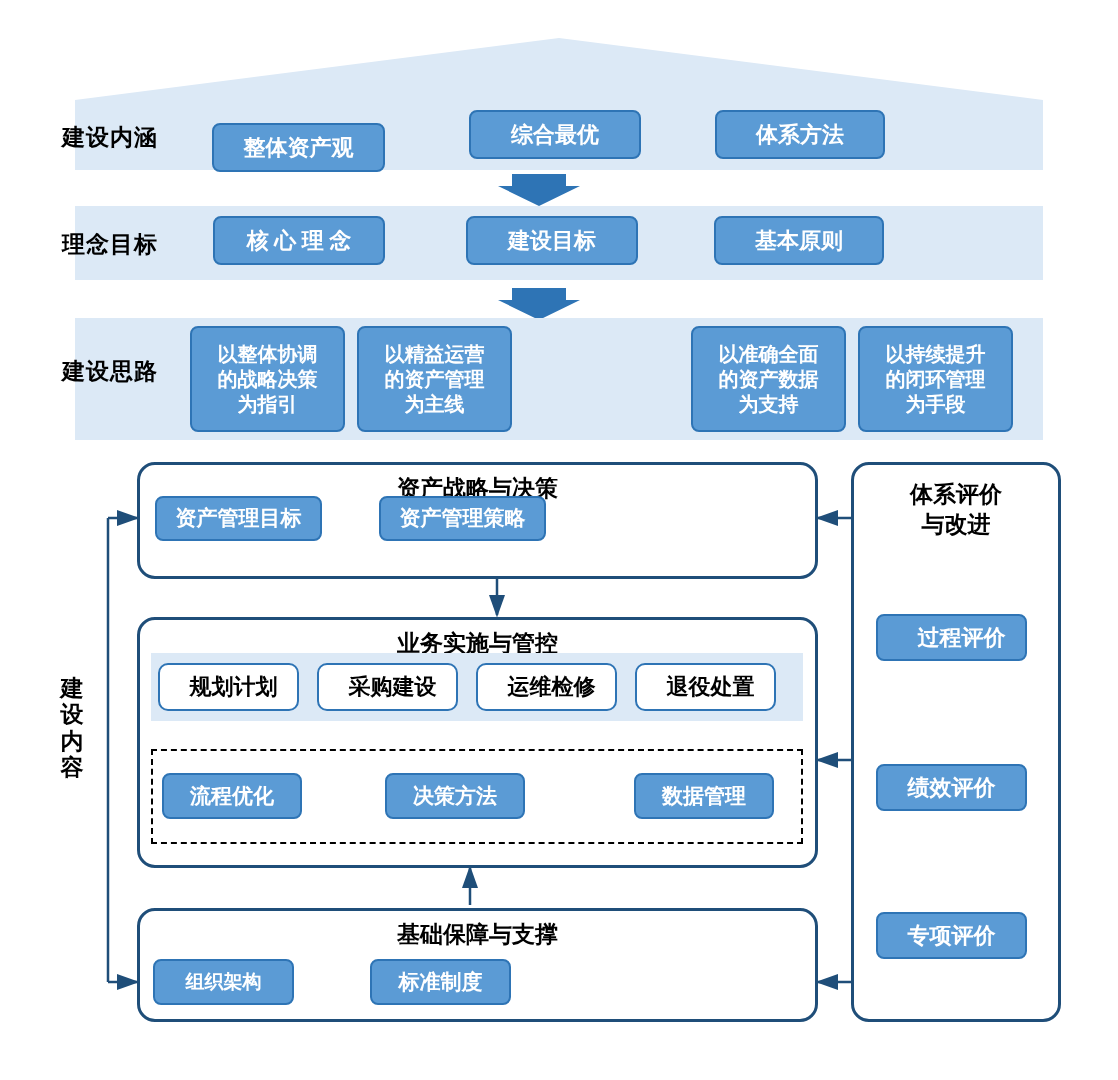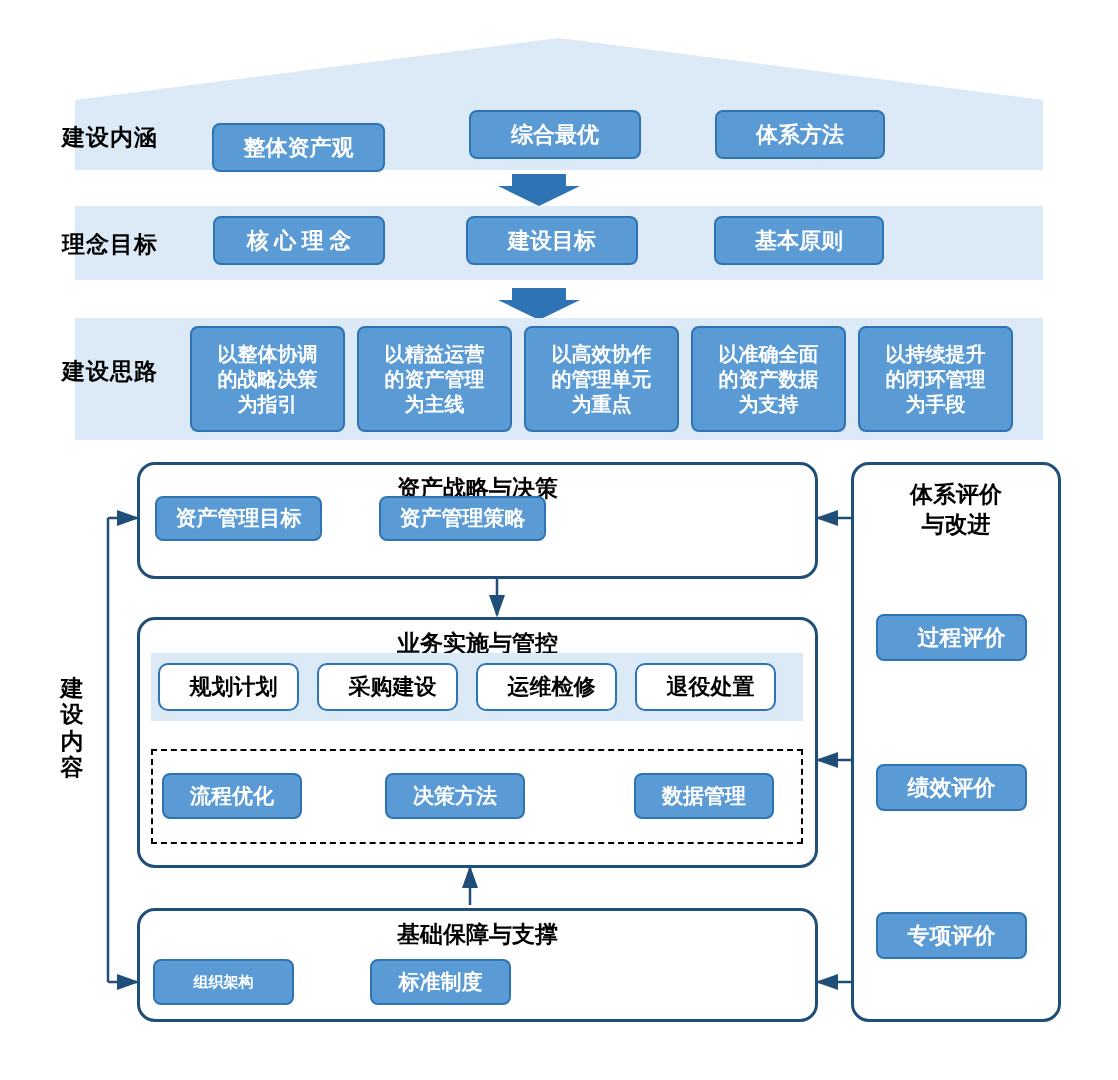--- a/index.html
+++ b/index.html
@@ -178,23 +178,20 @@
   <div class="bluebox" style="left:213px; top:216px; width:172px; height:49px;">核 心 理 念</div>
   <div class="bluebox" style="left:466px; top:216px; width:172px; height:49px;">建设目标</div>
   <div class="bluebox" style="left:714px; top:216px; width:170px; height:49px;">基本原则</div>
 
   <div class="bluebox small multiline" style="left:190px; top:326px; width:155px; height:106px; white-space:pre-line;">以整体协调
 的战略决策
 为指引</div>
   <div class="bluebox small multiline" style="left:357px; top:326px; width:155px; height:106px; white-space:pre-line;">以精益运营
 的资产管理
 为主线</div>
-  <div class="bluebox small multiline" style="left:524px; top:326px; width:155px; height:106px; white-space:pre-line;">以高效协作
-的管理单元
-为重点</div>
   <div class="bluebox small multiline" style="left:691px; top:326px; width:155px; height:106px; white-space:pre-line;">以准确全面
 的资产数据
 为支持</div>
   <div class="bluebox small multiline" style="left:858px; top:326px; width:155px; height:106px; white-space:pre-line;">以持续提升
 的闭环管理
 为手段</div>
 
   <div class="vlabel" style="left:58px; top:676px; word-break:break-all;">建设内容</div>
 
   <div class="panel" style="left:137px; top:462px; width:681px; height:117px;">
@@ -213,21 +210,21 @@
   <div class="whitebox" style="left:635px; top:663px; width:141px; height:48px;">退役处置</div>
 
   <div class="dashed" style="left:151px; top:749px; width:652px; height:95px;"></div>
   <div class="bluebox" style="left:162px; top:773px; width:140px; height:46px; font-size:21px;">流程优化</div>
   <div class="bluebox" style="left:385px; top:773px; width:140px; height:46px; font-size:21px;">决策方法</div>
   <div class="bluebox" style="left:634px; top:773px; width:140px; height:46px; font-size:21px;">数据管理</div>
 
   <div class="panel" style="left:137px; top:908px; width:681px; height:114px;">
     <div class="panel-title">基础保障与支撑</div>
   </div>
-  <div class="bluebox" style="left:153px; top:959px; width:141px; height:46px; font-size:15px;">组织架构</div>
+  <div class="bluebox" style="left:153px; top:959px; width:141px; height:46px; font-size:19px;">组织架构</div>
   <div class="bluebox" style="left:370px; top:959px; width:141px; height:46px; font-size:21px;">标准制度</div>
 
   <div class="panel" style="left:851px; top:462px; width:210px; height:560px;"></div>
   <div style="position:absolute; left:851px; top:480px; width:210px; text-align:center; font-size:23px; font-weight:bold; line-height:1.3; white-space:pre-line;">体系评价
 与改进</div>
   <div class="bluebox" style="left:876px; top:614px; width:151px; height:47px;padding-left:20px;">过程评价</div>
   <div class="bluebox" style="left:876px; top:764px; width:151px; height:47px;">绩效评价</div>
   <div class="bluebox" style="left:876px; top:912px; width:151px; height:47px;">专项评价</div>
 
 </div>

